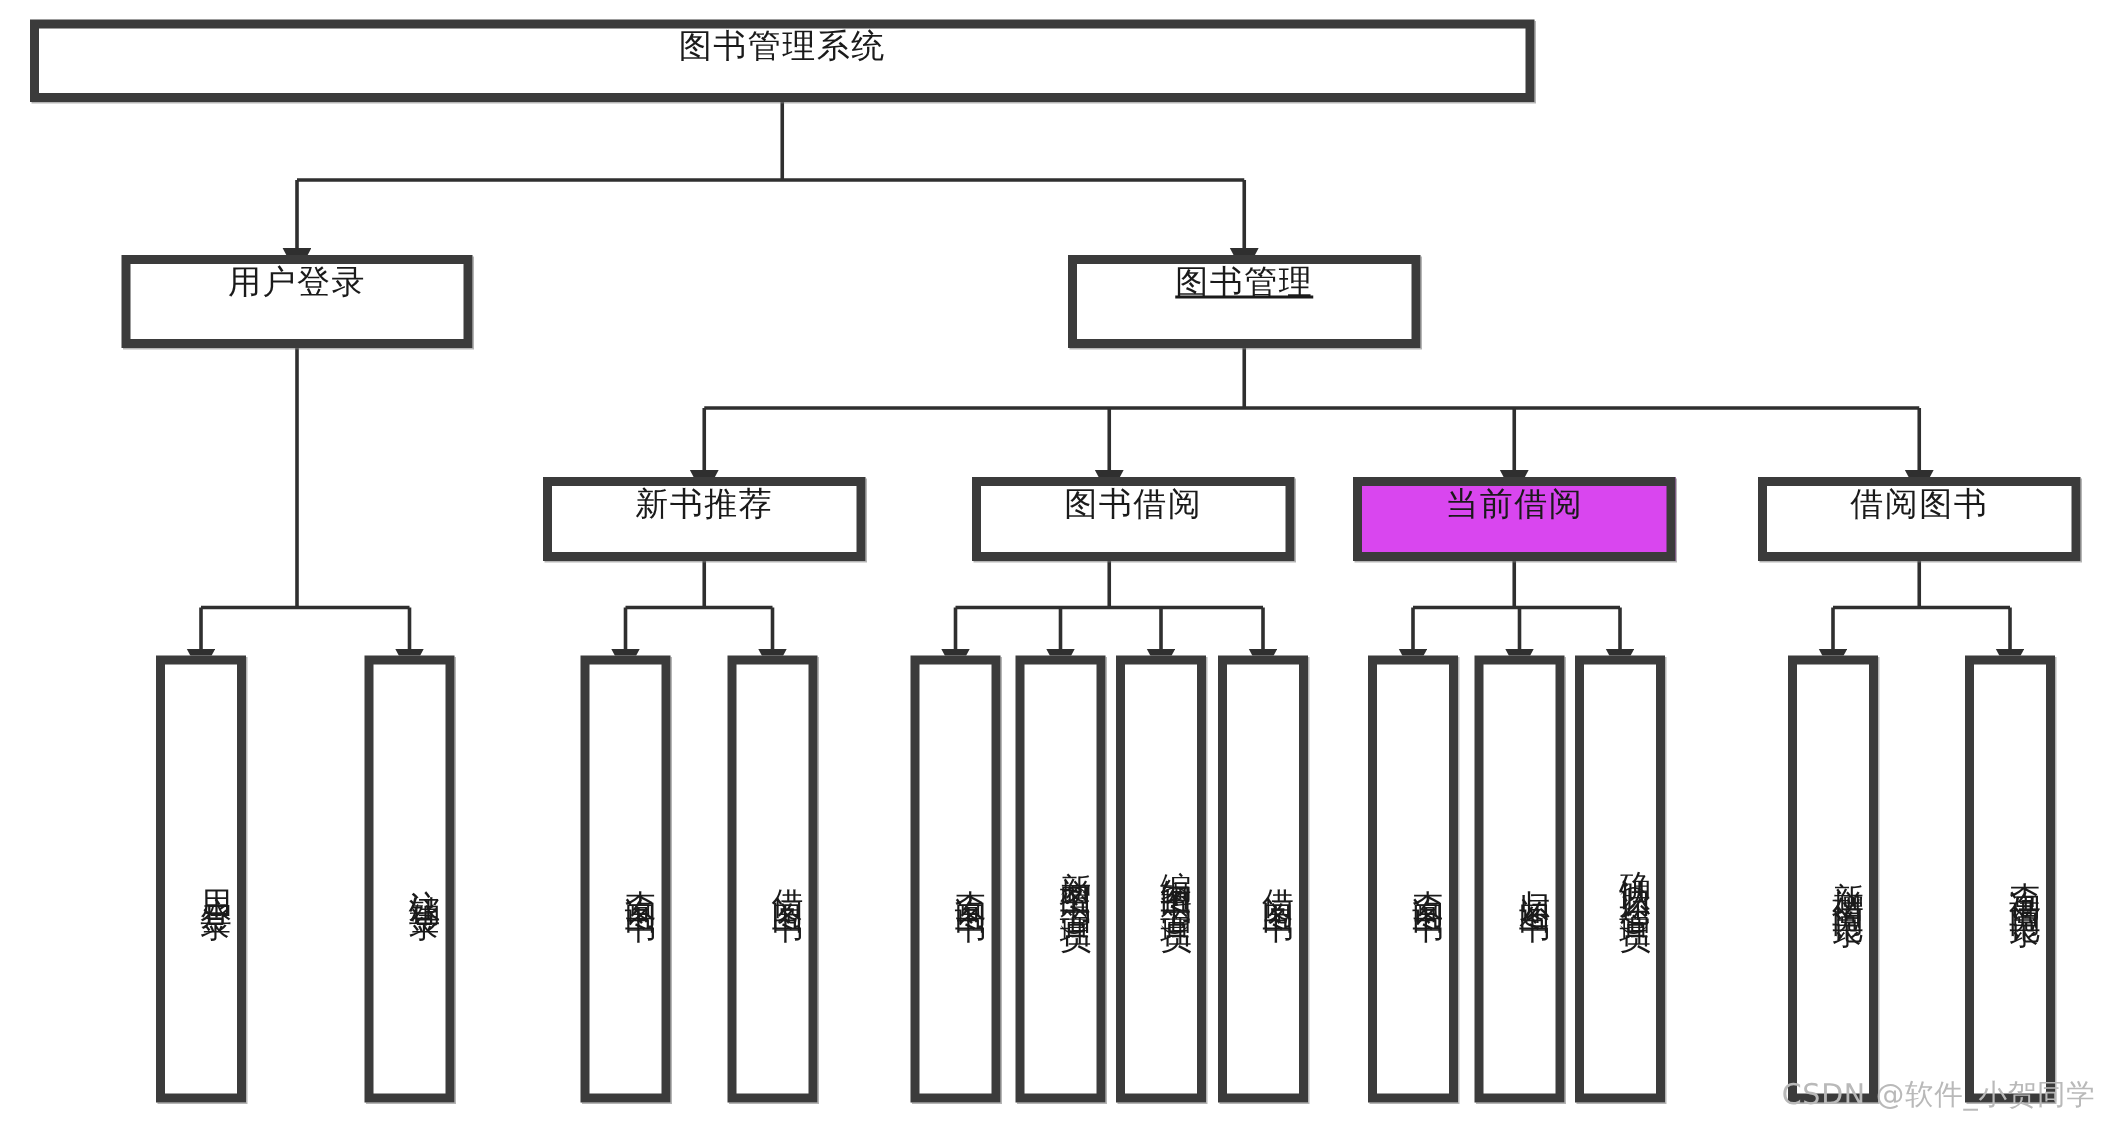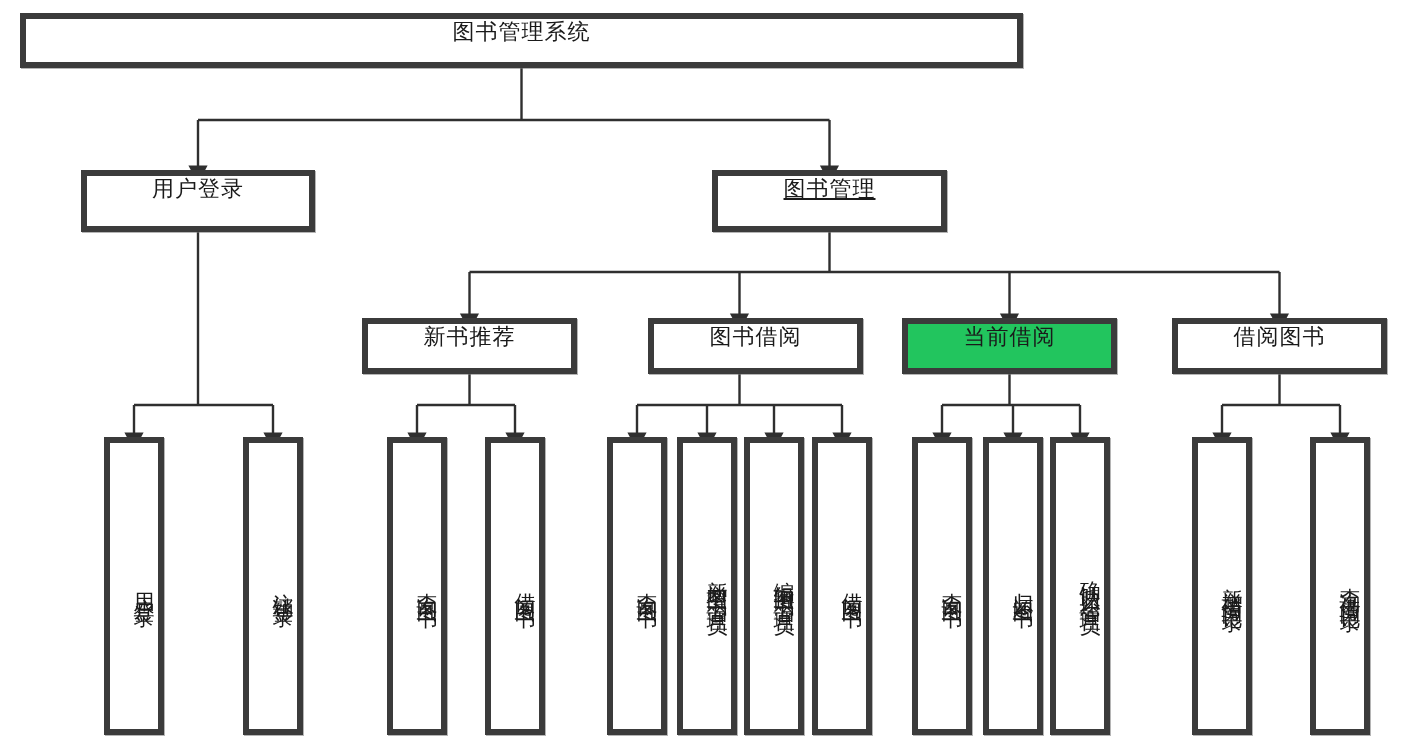--- a/index.html
+++ b/index.html
@@ -122,21 +122,21 @@
       </div>
       <div class="node horiz" style="left: 712px; top: 170px; width: 235px; height: 62px; border-color: rgb(59, 59, 59); background: rgb(255, 255, 255); color: rgb(26, 26, 26); text-decoration: underline;">
         <span class="label">图书管理</span>
       </div>
       <div class="node horiz" style="left: 362px; top: 318px; width: 215px; height: 56px; border-color: rgb(59, 59, 59); background: rgb(255, 255, 255); color: rgb(26, 26, 26);">
         <span class="label">新书推荐</span>
       </div>
       <div class="node horiz" style="left: 632px; top: 318px; width: 215px; height: 56px; border-color: rgb(59, 59, 59); background: rgb(255, 255, 255); color: rgb(26, 26, 26); margin-left: 16px;">
         <span class="label">图书借阅</span>
       </div>
-      <div class="node horiz" style="left: 902px; top: 318px; width: 215px; height: 56px; border-color: rgb(59, 59, 59); background: #22c55e; color: rgb(26, 26, 26);">
+      <div class="node horiz" style="left: 902px; top: 318px; width: 215px; height: 56px; border-color: rgb(59, 59, 59); background: #d946ef; color: rgb(26, 26, 26);">
         <span class="label">当前借阅</span>
       </div>
       <div class="node horiz" style="left: 1172px; top: 318px; width: 215px; height: 56px; border-color: rgb(59, 59, 59); background: rgb(255, 255, 255); color: rgb(26, 26, 26);">
         <span class="label">借阅图书</span>
       </div>
       <div class="node vert" style="left: 104px; top: 437px; width: 60px; height: 298px; border-color: rgb(59, 59, 59); background: rgb(255, 255, 255); color: rgb(26, 26, 26);">
         <span class="label">用户登录</span>
       </div>
       <div class="node vert" style="left: 243px; top: 437px; width: 60px; height: 298px; border-color: rgb(59, 59, 59); background: rgb(255, 255, 255); color: rgb(26, 26, 26);">
         <span class="label">注销登录</span>
@@ -169,13 +169,14 @@
         <span class="label">确认归还（管理员）</span>
       </div>
       <div class="node vert" style="left: 1192px; top: 437px; width: 60px; height: 298px; border-color: rgb(59, 59, 59); background: rgb(255, 255, 255); color: rgb(26, 26, 26);">
         <span class="label">新增借阅记录</span>
       </div>
       <div class="node vert" style="left: 1310px; top: 437px; width: 60px; height: 298px; border-color: rgb(59, 59, 59); background: rgb(255, 255, 255); color: rgb(26, 26, 26);">
         <span class="label">查询借阅记录</span>
       </div>
     </div>
 
+  <div class="watermark">CSDN @软件_小贺同学</div>
 </div>
 
 </body></html>

